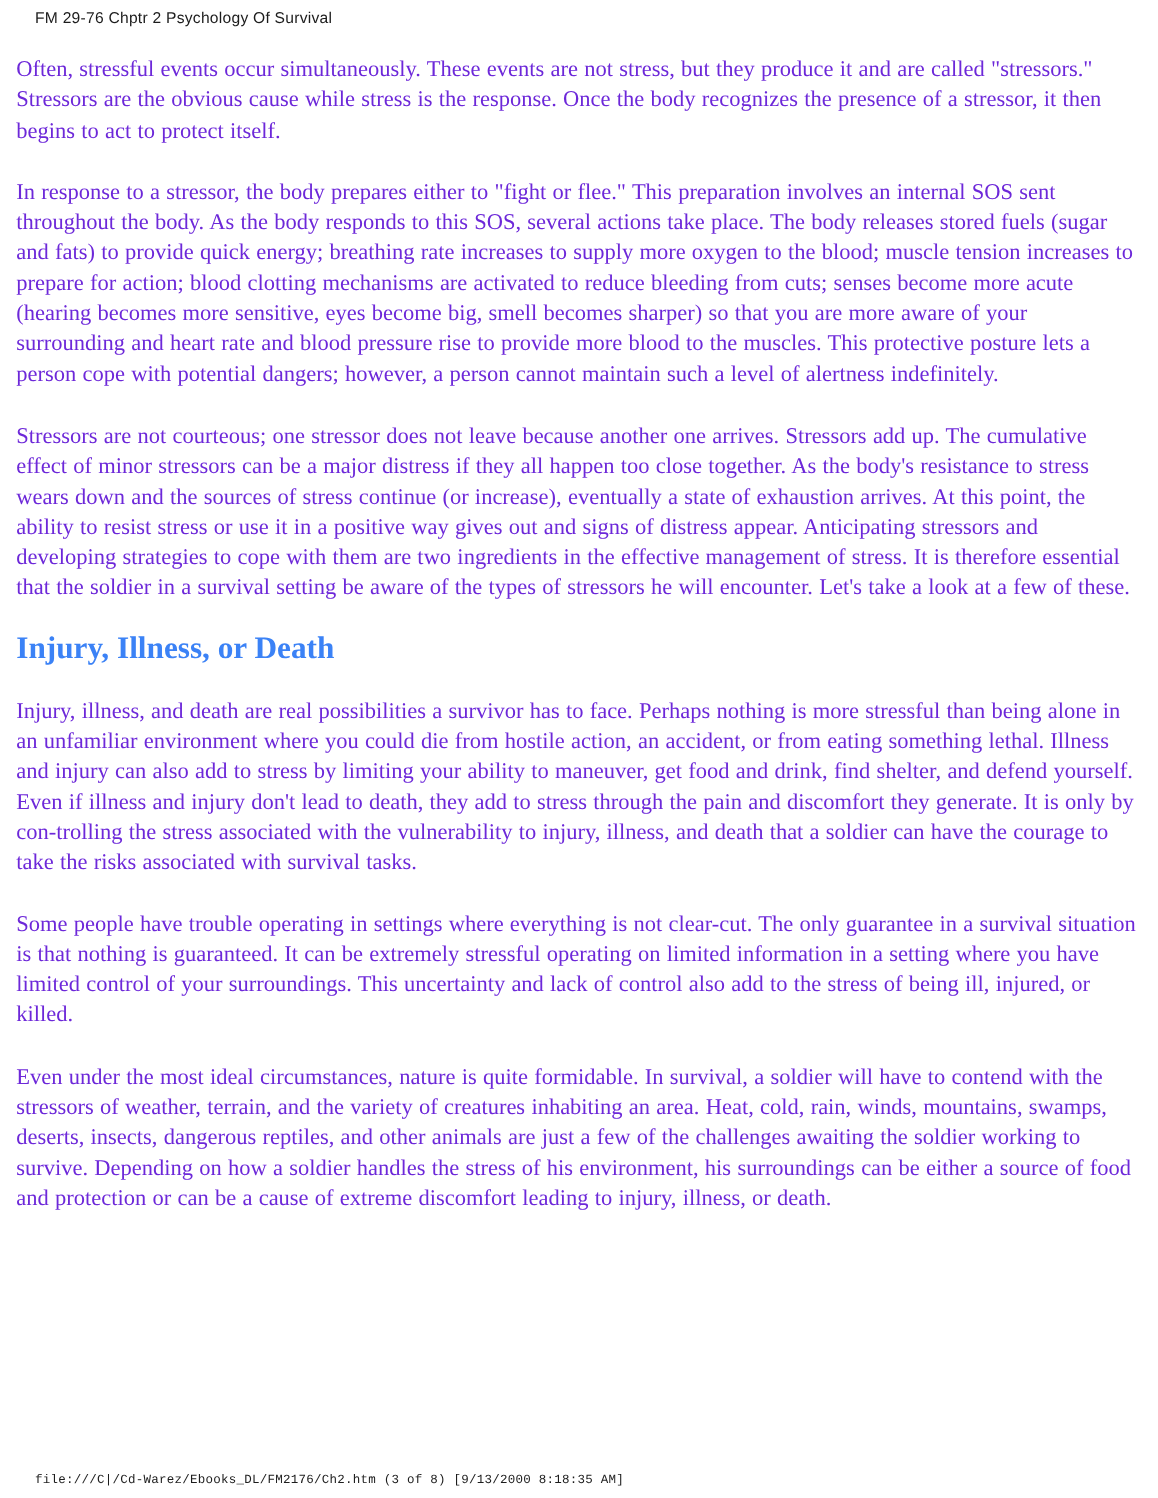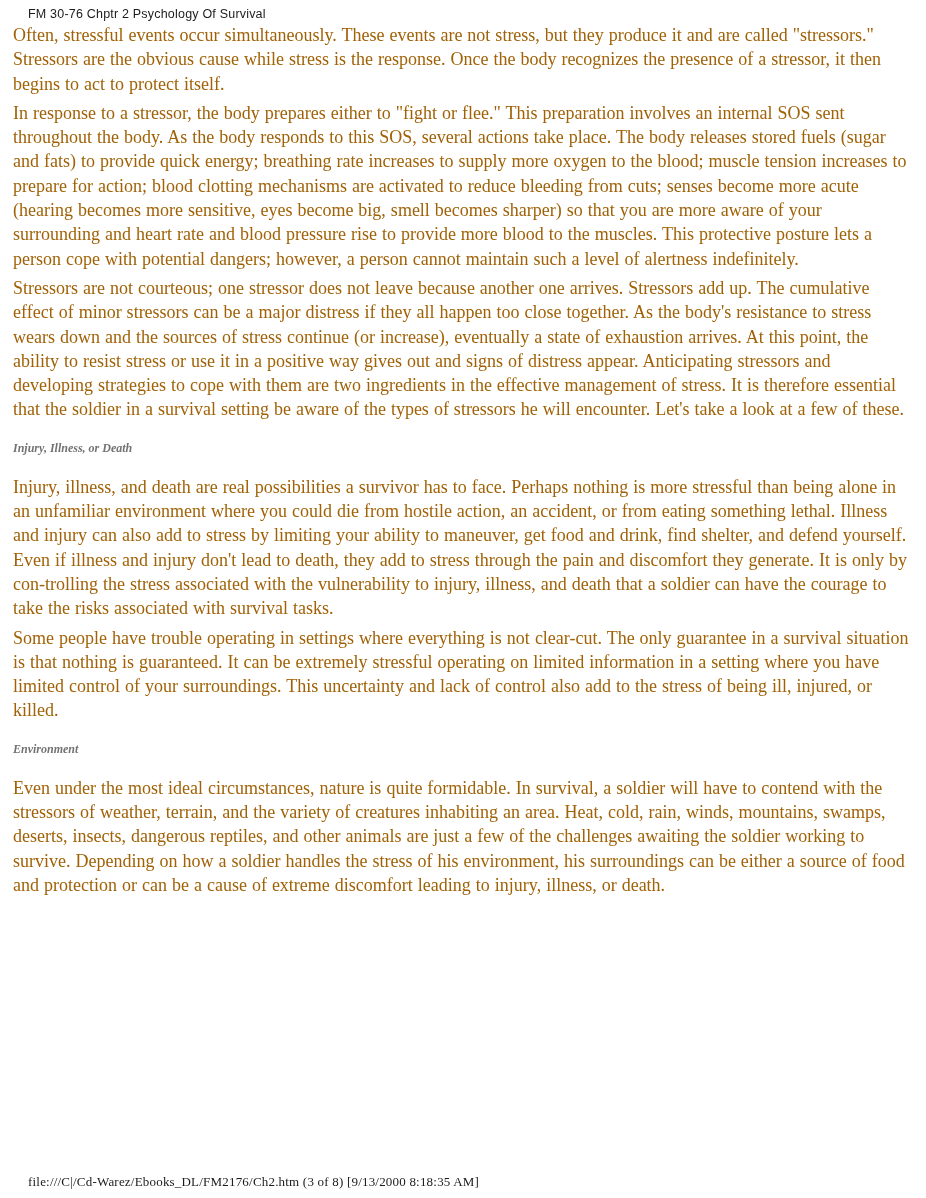--- a/index.html
+++ b/index.html
@@ -25,51 +25,49 @@
   }
   .doc-content {
     position: absolute;
     top: 18px;
     left: 13px;
     right: 14px;
   }
   .doc-content p {
     font-size: 18px;
     line-height: 24.3px;
-    margin: 5px 0;
-    color: #a16207;
+    margin: 25px 0;
+    color: #6d28d9;
     word-spacing: 0.5px;
   }
   .doc-content h3 {
-    font-size: 12px;
+    font-size: 25px;
     line-height: 24px;
     font-weight: bold;
-    font-style: italic;
     margin: 14px 0 15px 0;
-    color: #737373;
+    color: #3b82f6;
   }
   .print-footer {
     position: absolute;
     left: 28px;
     bottom: 8px;
-    font-family: Liberation Serif, serif;
-    font-size: 13px;
+    font-family: Liberation Mono, monospace;
+    font-size: 10px;
     color: #1c1c1c;
     letter-spacing: 0.2px;
   }
 </style>
 </head>
 <body>
 
-<div class="print-header">FM 30-76 Chptr 2 Psychology Of Survival</div>
+<div class="print-header">FM 29-76 Chptr 2 Psychology Of Survival</div>
 
 <main class="doc-content">
   <p>Often, stressful events occur simultaneously. These events are not stress, but they produce it and are called "stressors." Stressors are the obvious cause while stress is the response. Once the body recognizes the presence of a stressor, it then begins to act to protect itself.</p>
   <p>In response to a stressor, the body prepares either to "fight or flee." This preparation involves an internal SOS sent throughout the body. As the body responds to this SOS, several actions take place. The body releases stored fuels (sugar and fats) to provide quick energy; breathing rate increases to supply more oxygen to the blood; muscle tension increases to prepare for action; blood clotting mechanisms are activated to reduce bleeding from cuts; senses become more acute (hearing becomes more sensitive, eyes become big, smell becomes sharper) so that you are more aware of your surrounding and heart rate and blood pressure rise to provide more blood to the muscles. This protective posture lets a person cope with potential dangers; however, a person cannot maintain such a level of alertness indefinitely.</p>
   <p>Stressors are not courteous; one stressor does not leave because another one arrives. Stressors add up. The cumulative effect of minor stressors can be a major distress if they all happen too close together. As the body's resistance to stress wears down and the sources of stress continue (or increase), eventually a state of exhaustion arrives. At this point, the ability to resist stress or use it in a positive way gives out and signs of distress appear. Anticipating stressors and developing strategies to cope with them are two ingredients in the effective management of stress. It is therefore essential that the soldier in a survival setting be aware of the types of stressors he will encounter. Let's take a look at a few of these.</p>
   <h3>Injury, Illness, or Death</h3>
   <p>Injury, illness, and death are real possibilities a survivor has to face. Perhaps nothing is more stressful than being alone in an unfamiliar environment where you could die from hostile action, an accident, or from eating something lethal. Illness and injury can also add to stress by limiting your ability to maneuver, get food and drink, find shelter, and defend yourself. Even if illness and injury don't lead to death, they add to stress through the pain and discomfort they generate. It is only by con-trolling the stress associated with the vulnerability to injury, illness, and death that a soldier can have the courage to take the risks associated with survival tasks.</p>
   <p>Some people have trouble operating in settings where everything is not clear-cut. The only guarantee in a survival situation is that nothing is guaranteed. It can be extremely stressful operating on limited information in a setting where you have limited control of your surroundings. This uncertainty and lack of control also add to the stress of being ill, injured, or killed.</p>
-  <h3>Environment</h3>
   <p>Even under the most ideal circumstances, nature is quite formidable. In survival, a soldier will have to contend with the stressors of weather, terrain, and the variety of creatures inhabiting an area. Heat, cold, rain, winds, mountains, swamps, deserts, insects, dangerous reptiles, and other animals are just a few of the challenges awaiting the soldier working to survive. Depending on how a soldier handles the stress of his environment, his surroundings can be either a source of food and protection or can be a cause of extreme discomfort leading to injury, illness, or death.</p>
 </main>
 
 <div class="print-footer">file:///C|/Cd-Warez/Ebooks_DL/FM2176/Ch2.htm (3 of 8) [9/13/2000 8:18:35 AM]</div>
 
 </body></html>

